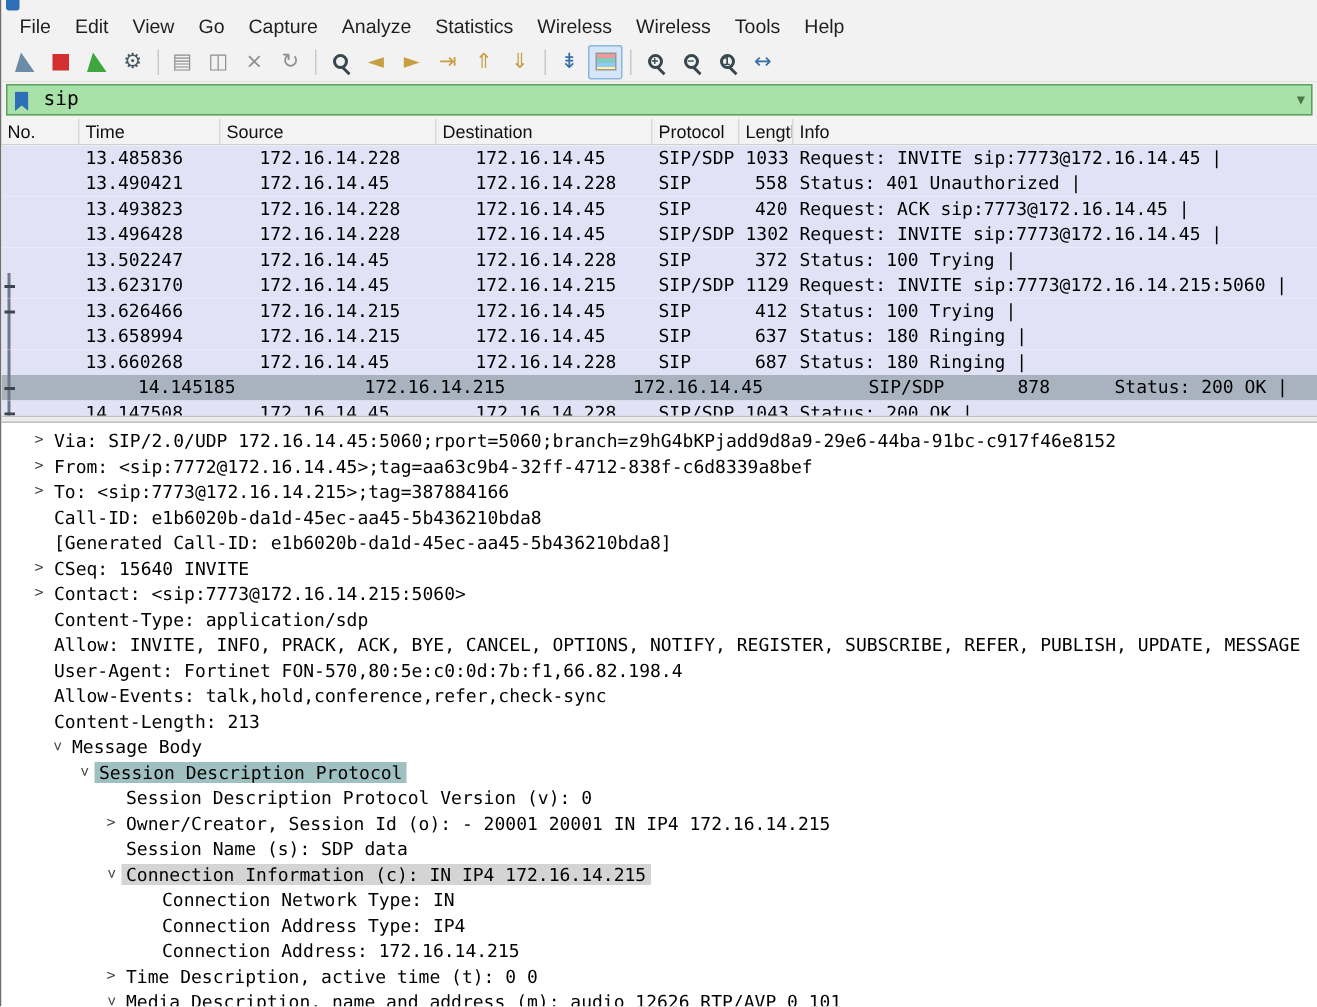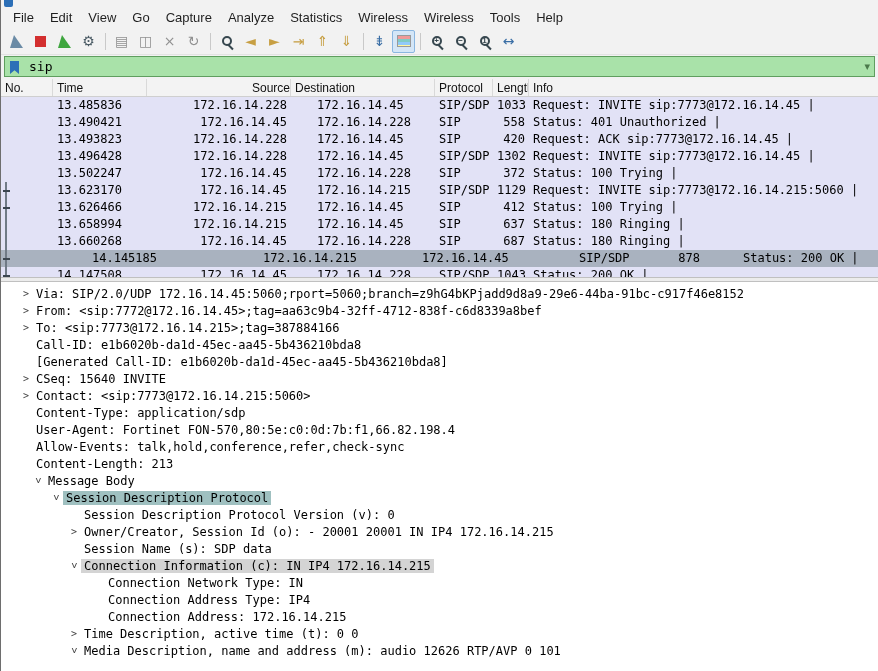--- a/index.html
+++ b/index.html
@@ -40,21 +40,21 @@
 
   
   .plist-header { display:flex; height:18px; background:#f3f3f3; border-bottom:1px solid #cfcfcf;
                   font:12px "Liberation Sans",sans-serif; color:#111; flex:none; }
   .hcell { padding:2px 0 0 4px; border-right:1px solid #d9d9d9; white-space:nowrap; overflow:hidden; flex:none; }
   .plist-body { height:180px; overflow:hidden; background:#fff; flex:none; }
   .prow { display:flex; height:17px; background:var(--row-sip,#e2e2f6); position:relative;
           font:12px "DejaVu Sans Mono",monospace; color:#000; }
   .prow.selected { background:var(--row-selected,#a9b2bf);gap:35px; }
   .pcell { padding:1px 4px 0 4px; white-space:nowrap; overflow:hidden; flex:none; }
-  .hcol0,.col0 { width:52px; } .hcol1,.col1 { width:94px; } .hcol2,.col2 { width:144px;text-align:right; }
+  .hcol0,.col0 { width:52px; } .hcol1,.col1 { width:94px; } .hcol2,.col2 { width:144px; }
   .hcol3,.col3 { width:144px; } .hcol4,.col4 { width:58px; } .hcol5,.col5 { width:36px; }
   .hcol6,.col6 { flex:1 1 auto; border-right:none; }
   .col0 { text-align:right; padding-right:6px;margin-top:37px; }
   .col1 { text-align:left; }
   .col2,.col3 { padding-left:26px; }
   .col5 { text-align:right; }
   .rel-line { position:absolute; left:4px; top:0; bottom:0; width:2px; background:#707a86; }
   .rel-tick { position:absolute; left:2px; top:8px; width:7px; height:2px; background:#3c4650; }
 
   
@@ -322,20 +322,24 @@
       <div class="dline">
         <span class="exp" style="margin-left: 18px;">&gt;</span>
         <span class="dtext">Contact: &lt;sip:7773@172.16.14.215:5060&gt;</span>
       </div>
       <div class="dline">
         <span class="exp" style="margin-left: 18px;"></span>
         <span class="dtext">Content-Type: application/sdp</span>
       </div>
       <div class="dline">
         <span class="exp" style="margin-left: 18px;"></span>
+        <span class="dtext">Allow: INVITE, INFO, PRACK, ACK, BYE, CANCEL, OPTIONS, NOTIFY, REGISTER, SUBSCRIBE, REFER, PUBLISH, UPDATE, MESSAGE</span>
+      </div>
+      <div class="dline">
+        <span class="exp" style="margin-left: 18px;"></span>
         <span class="dtext">User-Agent: Fortinet FON-570,80:5e:c0:0d:7b:f1,66.82.198.4</span>
       </div>
       <div class="dline">
         <span class="exp" style="margin-left: 18px;"></span>
         <span class="dtext">Allow-Events: talk,hold,conference,refer,check-sync</span>
       </div>
       <div class="dline">
         <span class="exp" style="margin-left: 18px;"></span>
         <span class="dtext">Content-Length: 213</span>
       </div>

